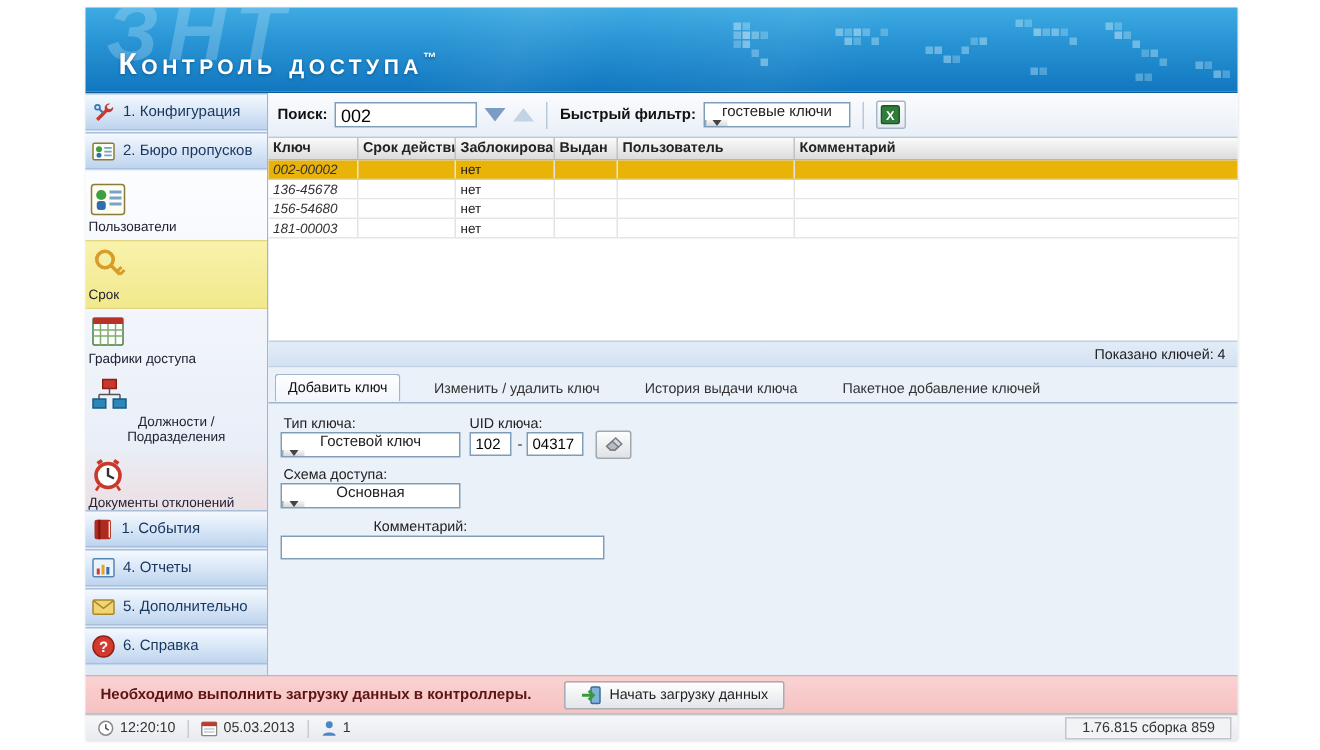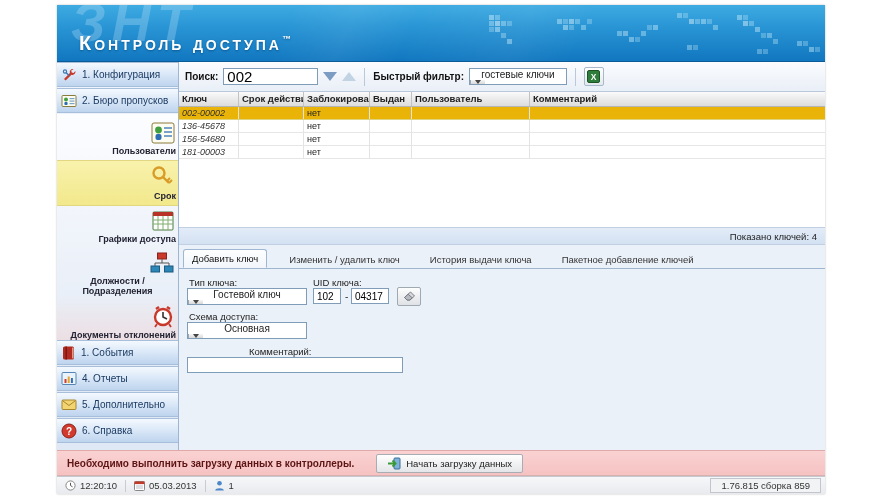--- a/index.html
+++ b/index.html
@@ -43,29 +43,29 @@
   .content { flex:1; position:relative; background:#fff; }
 
   
   .navsec { height:25px; margin-bottom:1px; display:flex; align-items:center; gap:5px; padding:0 4px;
             background:linear-gradient(#f4f9fe 0%, #dce9f8 45%, #bed4ee 100%);
             border:1px solid #a8bfdb; border-left:none; border-right:none; cursor:pointer; }
   .navsec .lbl { font-size:10px; color:#16365e; white-space:nowrap; }
   .navsec svg { flex:none; }
   .bureau-panel { height:226px; background:linear-gradient(#fcfdff, #e9eff8 80%, #ecdfe3 100%);
                   display:flex; flex-direction:column; align-items:stretch; padding-top:4px; }
-  .bitem { display:flex; flex-direction:column; align-items:flex-end; gap:1px; padding:3px 2px 4px; cursor:pointer;font-weight:bold; }
+  .bitem { display:flex; flex-direction:column; align-items:flex-start; gap:1px; padding:3px 2px 4px; cursor:pointer; }
   .bitem .lbl { font-size:9px; color:#223; text-align:center; line-height:10px; }
   .bitem.sel { background:linear-gradient(#f8f2ac,#f2e88c); border-top:1px solid #e2d683; border-bottom:1px solid #e2d683; }
 
   
   .toolbar { position:absolute; top:0; left:0; right:0; height:30px; display:flex; align-items:center;
              padding:0 6px; gap:5px; background:linear-gradient(#fbfcfe,#e9eff7); border-bottom:1px solid #b9c8da; }
   .toolbar .tl { font-size:10px; font-weight:bold; color:#111; }
-  .tb-input { width:95px; height:17px; border:1px solid #7f9db9; font-size:15px; padding:1px 3px;
+  .tb-input { width:95px; height:17px; border:1px solid #7f9db9; font-size:12px; padding:1px 3px;
               font-family:"Liberation Sans", sans-serif; }
   .tri { width:0; height:0; cursor:pointer; }
   .tri-down { border-left:7px solid transparent; border-right:7px solid transparent; border-top:9px solid #7d9cc4; }
   .tri-up { border-left:7px solid transparent; border-right:7px solid transparent; border-bottom:9px solid #c2d3e4; }
   .vsep { width:1px; height:18px; background:#b9c8da; margin:0 3px; }
   .fauxsel { height:17px; border:1px solid #7f9db9; background:#fff; display:flex; align-items:center;
              cursor:pointer; font-size:10px;flex-direction:column; }
   .fauxsel .val { flex:1; padding:0 4px; white-space:nowrap; overflow:hidden; }
   .fauxsel .arr { width:15px; align-self:stretch; border-left:1px solid #9ab; display:flex; align-items:center;
                   justify-content:center; background:linear-gradient(#f6f6f6,#d9d9d9); }

